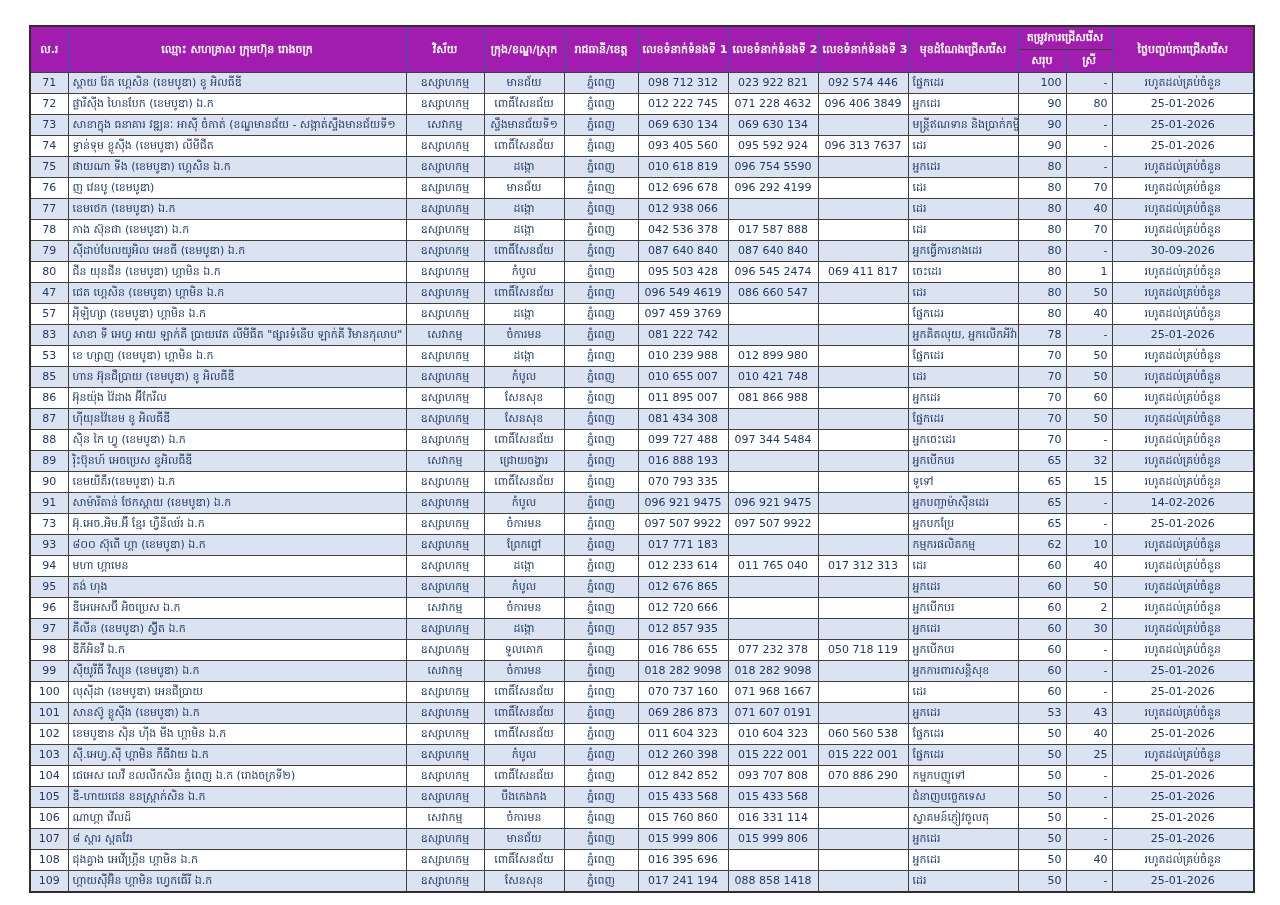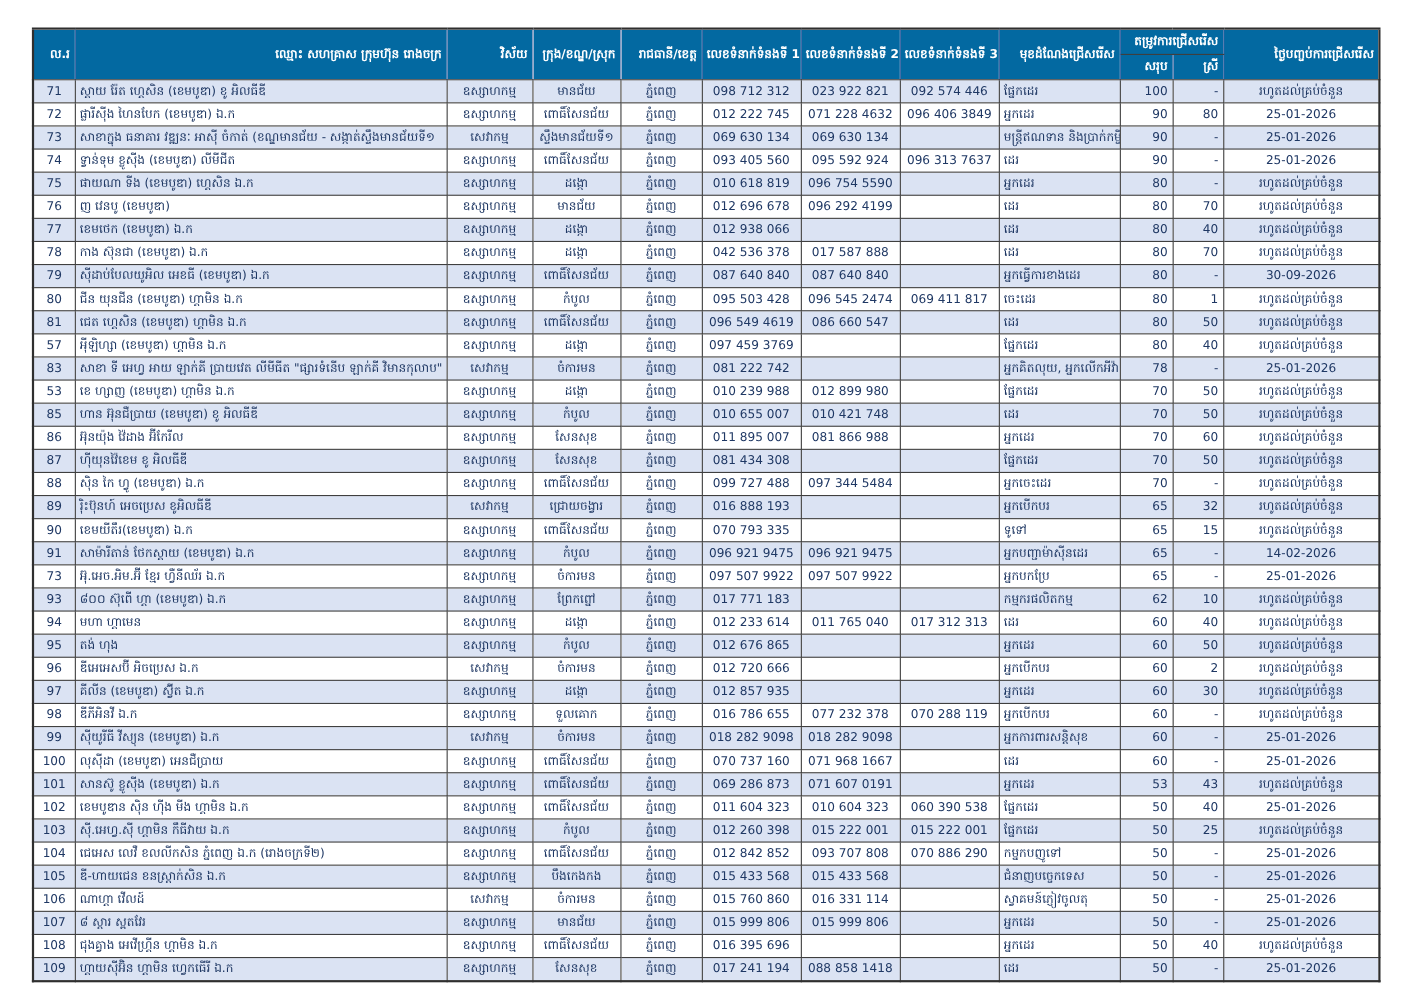--- a/index.html
+++ b/index.html
@@ -44,24 +44,24 @@
     padding: 1px 4px;
     line-height: 1.25;
     overflow: hidden;
     white-space: nowrap;
     text-overflow: clip;
     vertical-align: middle;
   }
   table.recruit { border: 2px solid #2f2f2f; }
 
   table.recruit thead th {
-    background: #0369a1;
+    background: #a21caf;
     color: #ffffff;
     font-weight: bold;
-    text-align: right;
+    text-align: center;
     height: 20px;
     border-color: #2f5e9e;
     border-bottom-color: #3f3f3f;
   }
   table.recruit thead tr.h-top th { border-top: 2px solid #2f2f2f; }
 
   table.recruit tbody tr { height: 21px; margin-left: 42px; }
   table.recruit tbody tr:nth-child(odd)  td { background: #dbe3f3; }
   table.recruit tbody tr:nth-child(even) td { background: #ffffff; }
 
@@ -242,21 +242,21 @@
           <td class="al-c">ភ្នំពេញ</td>
           <td class="al-c">095 503 428</td>
           <td class="al-c">096 545 2474</td>
           <td class="al-c">069 411 817</td>
           <td class="al-l">ចេះដេរ</td>
           <td class="al-r">80</td>
           <td class="al-r">1</td>
           <td class="al-c">រហូតដល់គ្រប់ចំនួន</td>
         </tr>
         <tr>
-          <td class="al-c">81</td>
+          <td class="al-c">47</td>
           <td class="al-l">ជេត ហេ្គសិន (ខេមបូឌា) ហ្គាមិន ឯ.ក</td>
           <td class="al-c">ឧស្សាហកម្ម</td>
           <td class="al-c">ពោធិ៍សែនជ័យ</td>
           <td class="al-c">ភ្នំពេញ</td>
           <td class="al-c">096 549 4619</td>
           <td class="al-c">086 660 547</td>
           <td class="al-c"></td>
           <td class="al-l">ដេរ</td>
           <td class="al-r">80</td>
           <td class="al-r">50</td>
@@ -487,21 +487,21 @@
           <td class="al-c">រហូតដល់គ្រប់ចំនួន</td>
         </tr>
         <tr>
           <td class="al-c">98</td>
           <td class="al-l">ឌីភីអិនវី ឯ.ក</td>
           <td class="al-c">ឧស្សាហកម្ម</td>
           <td class="al-c">ទួលគោក</td>
           <td class="al-c">ភ្នំពេញ</td>
           <td class="al-c">016 786 655</td>
           <td class="al-c">077 232 378</td>
-          <td class="al-c">070 288 119</td>
+          <td class="al-c">050 718 119</td>
           <td class="al-l">អ្នកបើកបរ</td>
           <td class="al-r">60</td>
           <td class="al-r">-</td>
           <td class="al-c">រហូតដល់គ្រប់ចំនួន</td>
         </tr>
         <tr>
           <td class="al-c">99</td>
           <td class="al-l">ស៊ីយូរីធី វីស្យុន (ខេមបូឌា) ឯ.ក</td>
           <td class="al-c">សេវាកម្ម</td>
           <td class="al-c">ចំការមន</td>
@@ -543,21 +543,21 @@
           <td class="al-c">រហូតដល់គ្រប់ចំនួន</td>
         </tr>
         <tr>
           <td class="al-c">102</td>
           <td class="al-l">ខេមបូឌាន ស៊ិន ហ៊ីង មីង ហ្គាមិន ឯ.ក</td>
           <td class="al-c">ឧស្សាហកម្ម</td>
           <td class="al-c">ពោធិ៍សែនជ័យ</td>
           <td class="al-c">ភ្នំពេញ</td>
           <td class="al-c">011 604 323</td>
           <td class="al-c">010 604 323</td>
-          <td class="al-c">060 390 538</td>
+          <td class="al-c">060 560 538</td>
           <td class="al-l">ផ្នែកដេរ</td>
           <td class="al-r">50</td>
           <td class="al-r">40</td>
           <td class="al-c">25-01-2026</td>
         </tr>
         <tr>
           <td class="al-c">103</td>
           <td class="al-l">ស៊ី.អេហ្វ.ស៊ី ហ្គាមិន កឹធីវាយ ឯ.ក</td>
           <td class="al-c">ឧស្សាហកម្ម</td>
           <td class="al-c">កំបូល</td>

